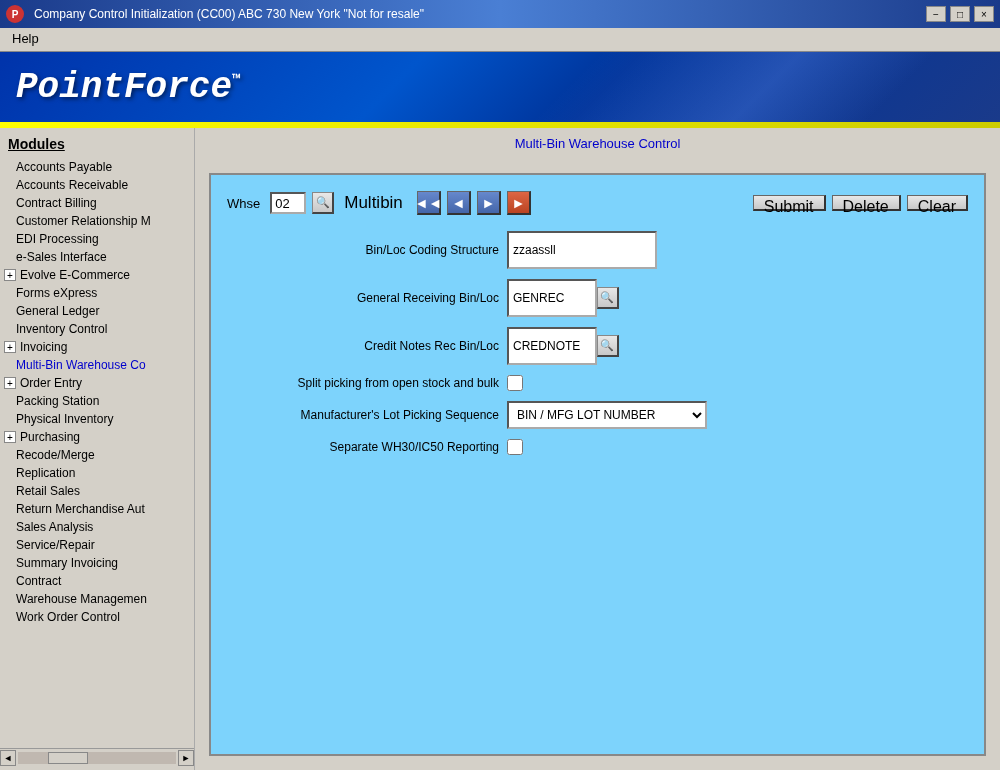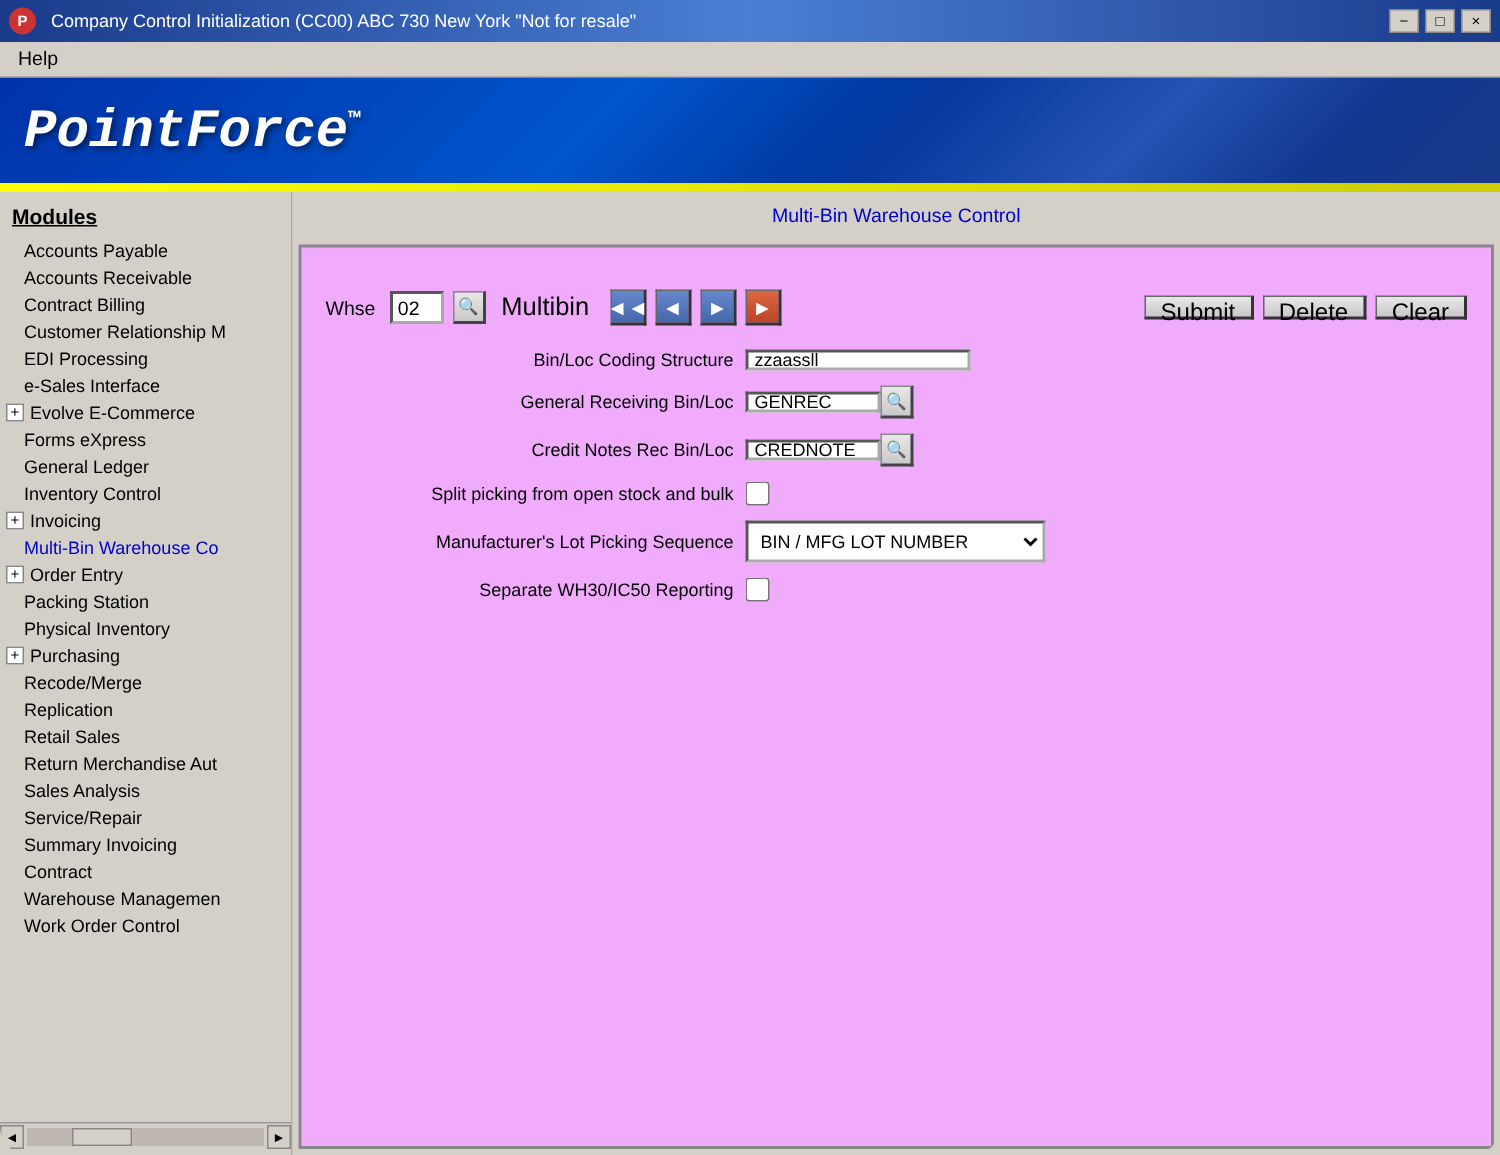--- a/index.html
+++ b/index.html
@@ -111,21 +111,20 @@
       height: 6px;
       background: linear-gradient(to right, #ffff00, #cccc00);
     }
 
     
     #main-content {
       display: flex;
       flex: 1;
       overflow: hidden;
       background: #d4d0c8;
-      border-radius: 19px;
     }
 
     
     #sidebar {
       width: 195px;
       min-width: 195px;
       background: #d4d0c8;
       border-right: 1px solid #aaa;
       overflow-y: auto;
       overflow-x: hidden;
@@ -183,24 +182,24 @@
     #section-header {
       background: #d4d0c8;
       text-align: center;
       padding: 8px;
       font-size: 13px;
       color: #0000cc;
     }
 
     
     #form-area {
-      background: #f0abfc;
-      margin: 4px;
+      background: #7dd3fc;
+      margin: 14px;
       border: 2px solid #888;
-      padding: 28px 16px;
+      padding: 16px 16px;
       flex: 1;
     }
 
     
     .toolbar-row {
       display: flex;
       align-items: center;
       margin-bottom: 16px;
       gap: 6px;
     }
@@ -269,21 +268,21 @@
       text-align: right;
       width: 280px;
       min-width: 280px;
       padding-right: 8px;
       font-size: 12px;
       color: #000;
     }
     .form-input {
       border: 2px inset #aaa;
       background: white;
-      height: 14px;
+      height: 38px;
       padding: 1px 4px;
       font-size: 12px;
     }
     .form-input-wide {
       width: 150px;
     }
     .field-with-btn {
       display: flex;
       align-items: center;
     }

